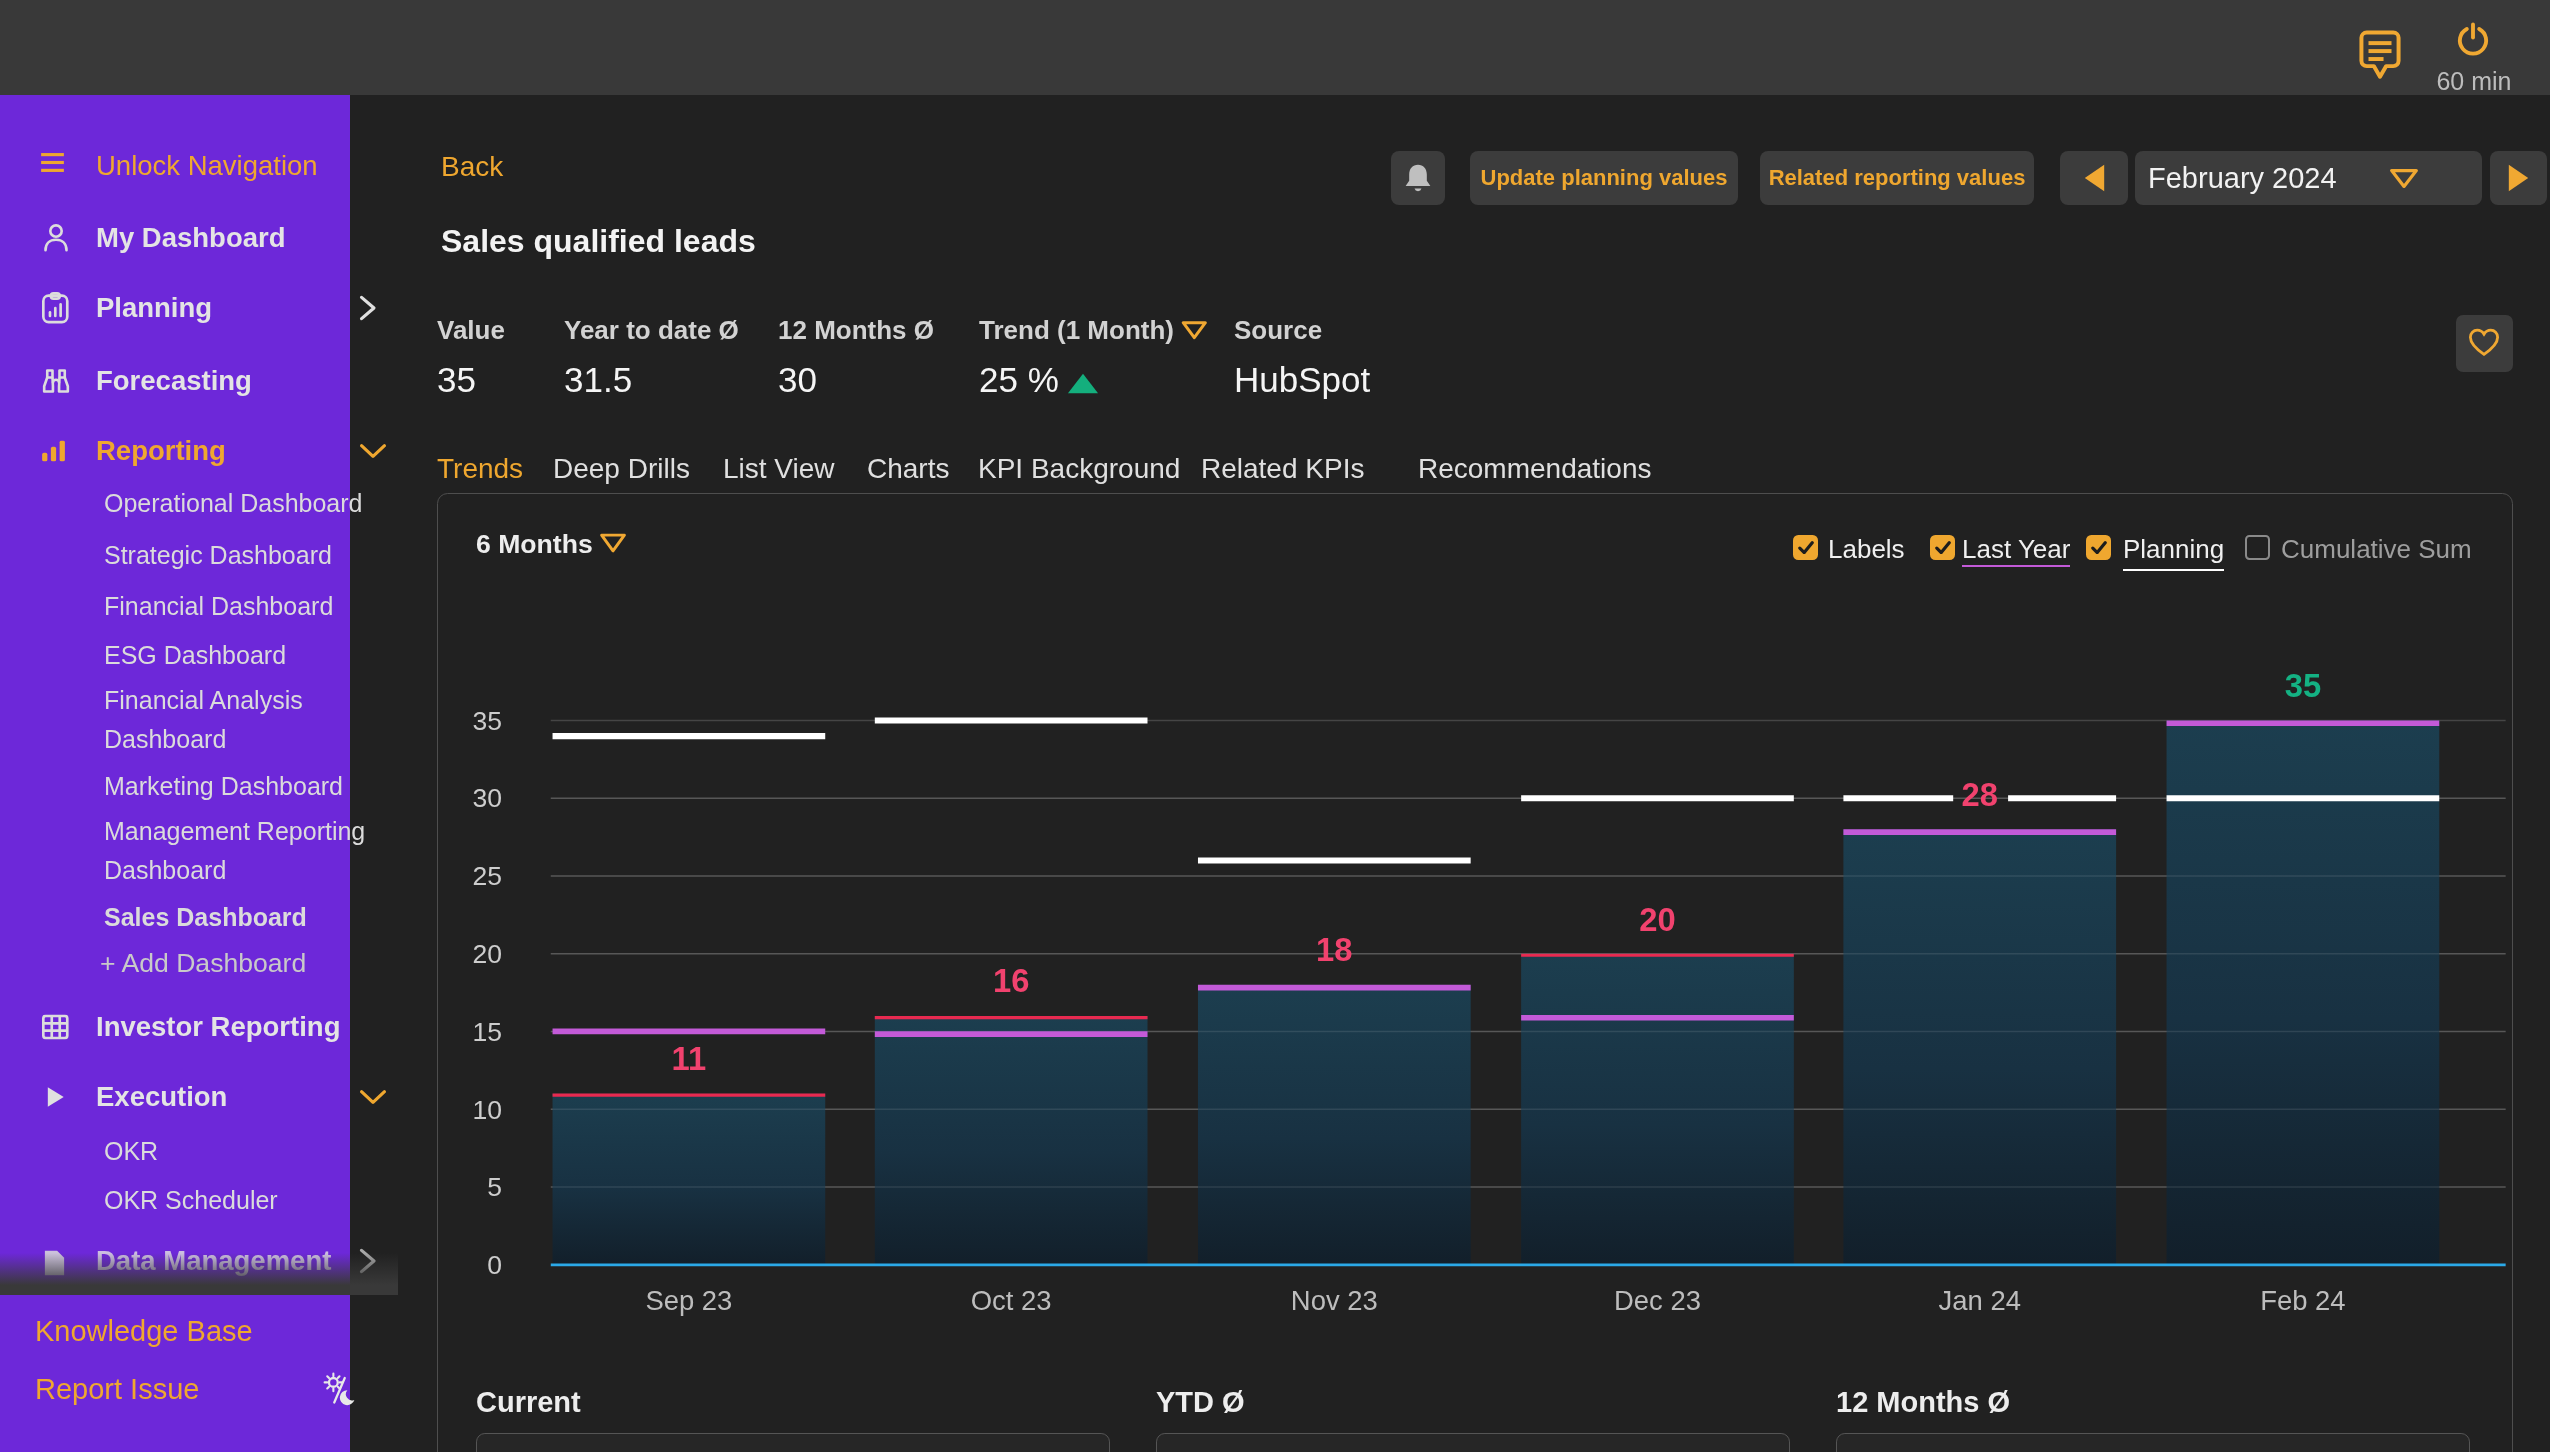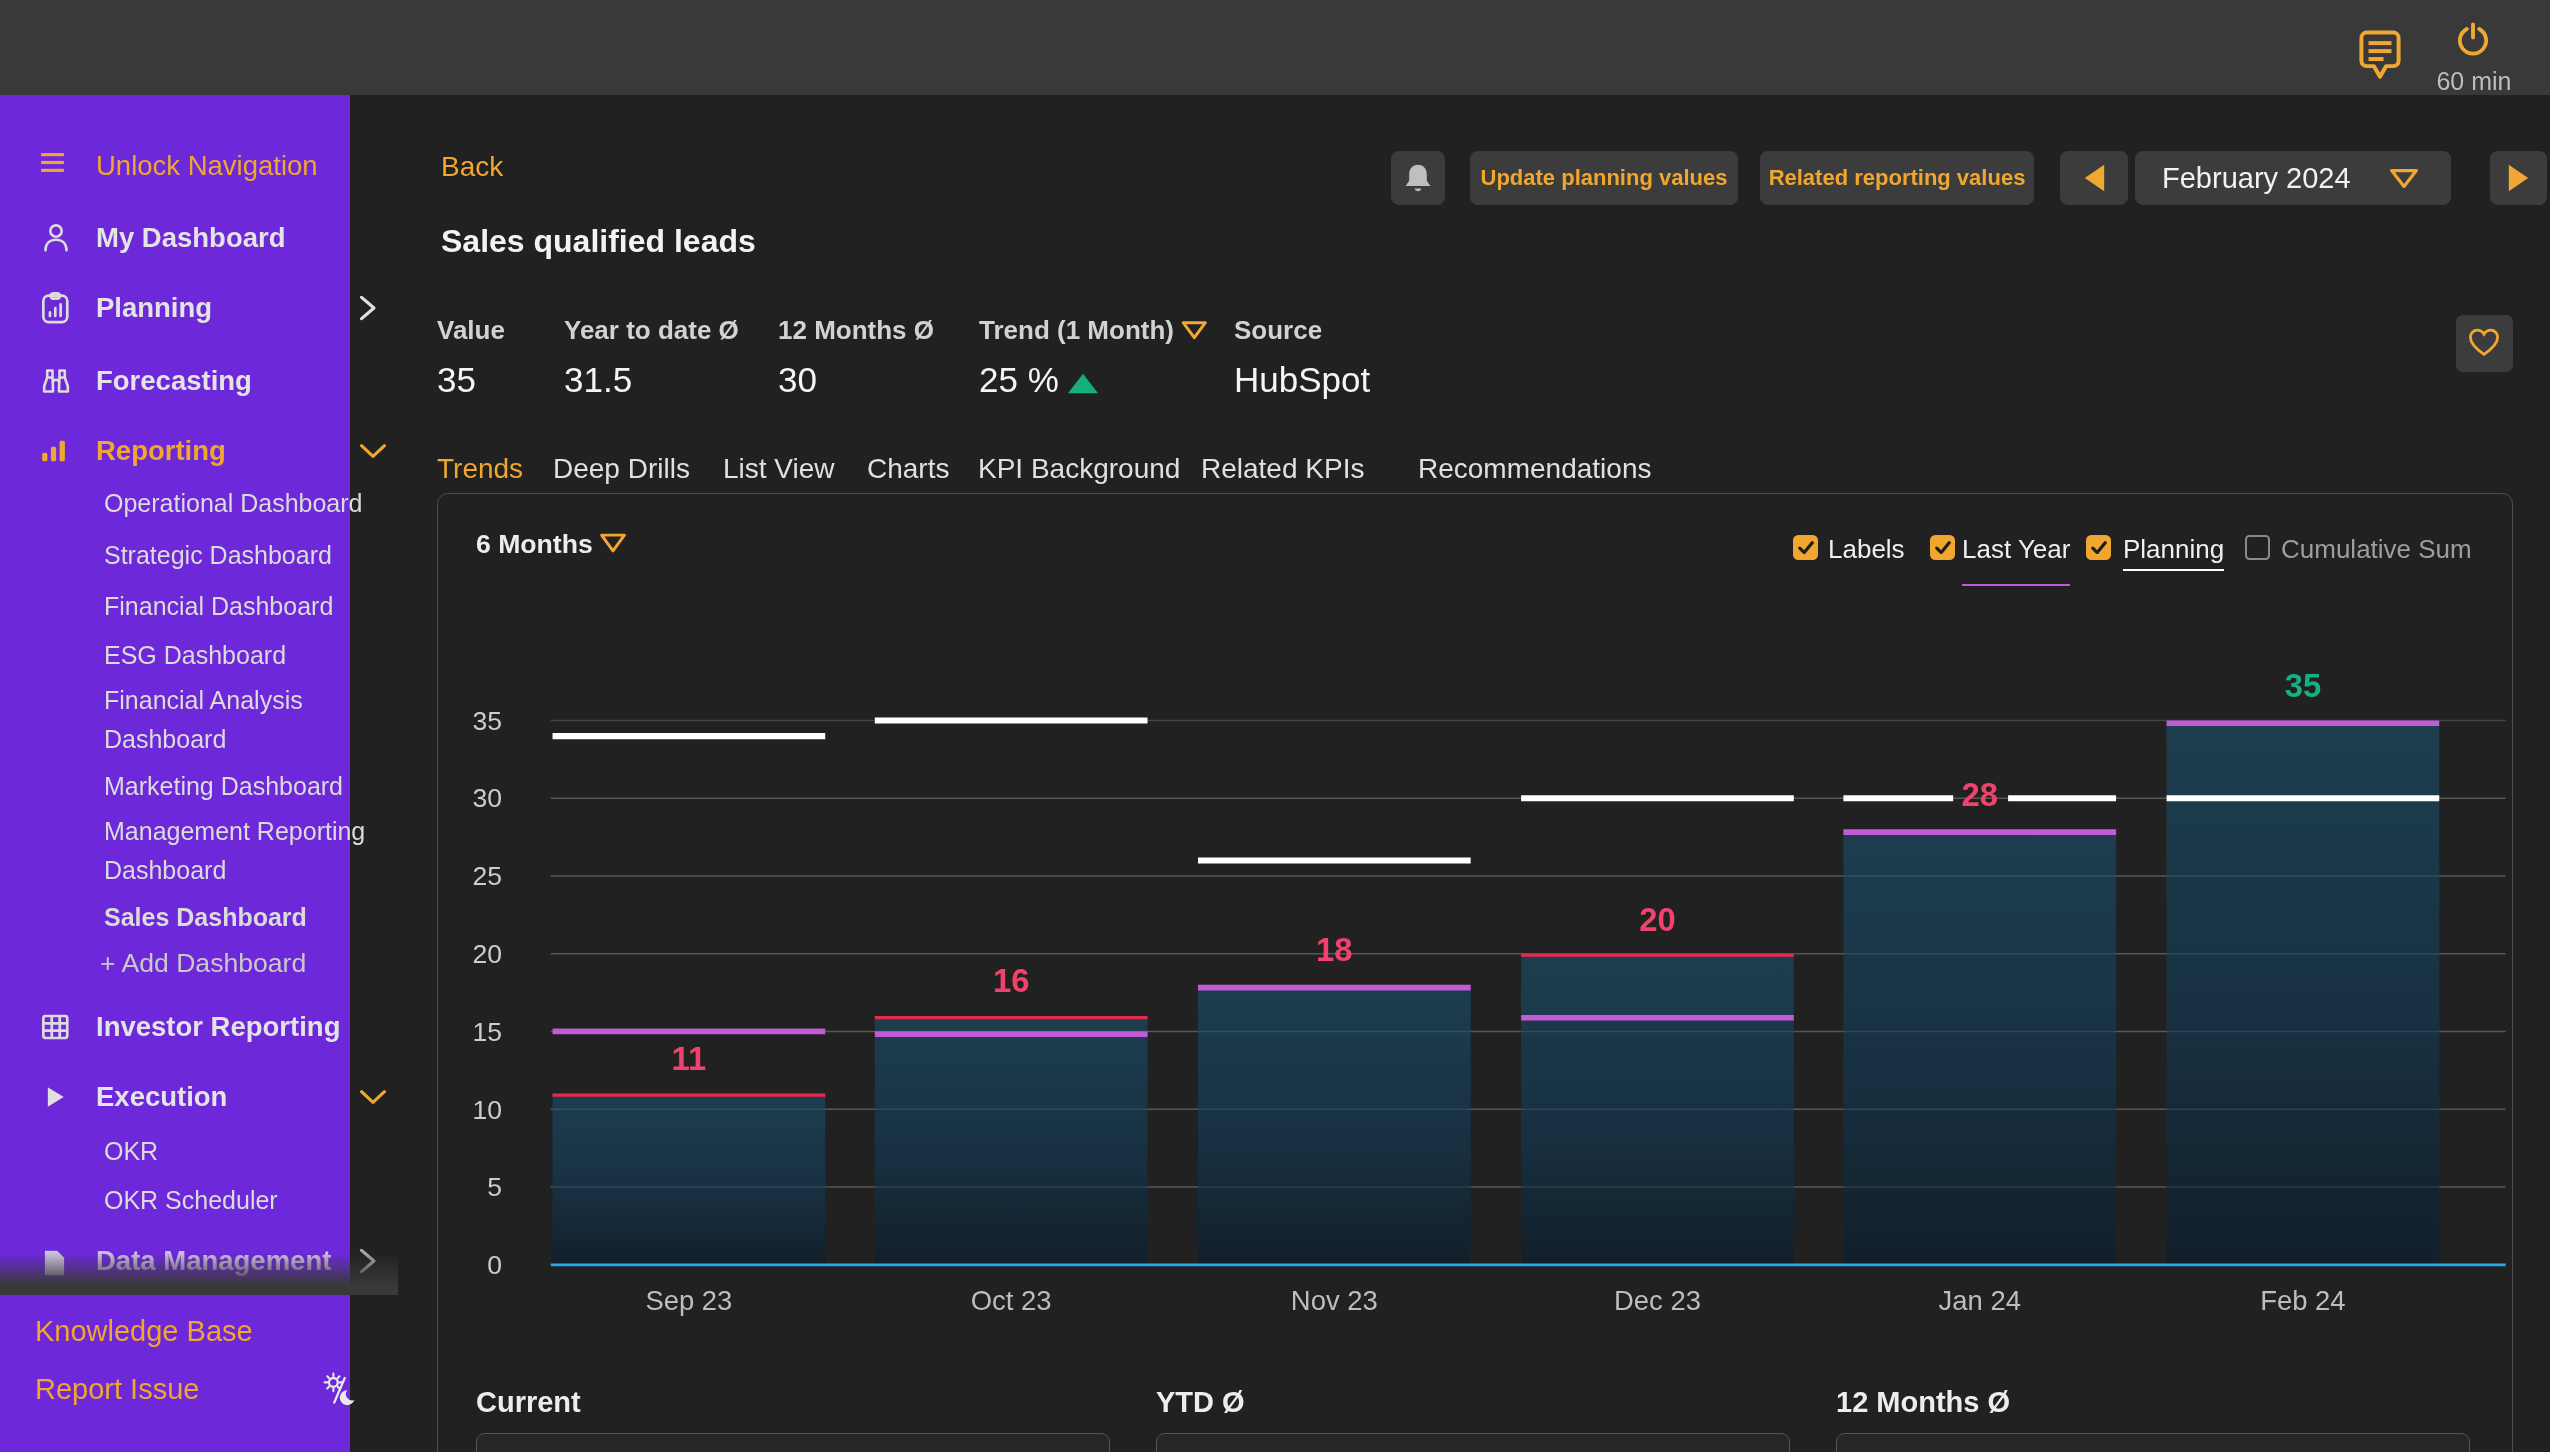--- a/index.html
+++ b/index.html
@@ -156,21 +156,21 @@
     <path d="M13 30 a4.2 4.2 0 0 0 8 0" fill="#BFBFBF"></path>
   </svg>
 </div>
 <div class="btn" style="left:1470px; width:268px;">Update planning values</div>
 <div class="btn" style="left:1760px; width:274px;">Related reporting values</div>
 <div class="btn" style="left:2060px; width:68px;">
   <svg width="23" height="30" viewBox="0 0 26 34">
       <path d="M24 2 v30 L2 17 z" fill="#F0A832"></path>
     </svg>
 </div>
-<div class="btn" style="left:2135px; width:316px; justify-content:flex-start; padding-left:27px; color:#F2F2F2; font-weight:500; font-size:29px;">February 2024
+<div class="btn" style="left:2135px; width:347px; justify-content:flex-start; padding-left:13px; color:#F2F2F2; font-weight:500; font-size:29px;">February 2024
   <svg style="position:absolute; left:254px; top:16px;" width="30" height="23" viewBox="0 0 34 26">
       <path d="M3 4 h28 L17 22 z" fill="none" stroke="#F0A832" stroke-width="3.6" stroke-linejoin="round"></path>
     </svg>
 </div>
 <div class="btn" style="left:2490px; width:57px;">
   <svg width="23" height="30" viewBox="0 0 26 34">
       <path d="M2 2 v30 L24 17 z" fill="#F0A832"></path>
     </svg>
 </div>
 
@@ -219,21 +219,21 @@
     <svg width="16" height="13.3" viewBox="0 0 18 15">
       <path d="M2 8 l5 5 L16 2" fill="none" stroke="#1d1d1d" stroke-width="3.6" stroke-linecap="round" stroke-linejoin="round"></path>
     </svg>
   </div>
 <div class="cblabel" style="left:1828px;">Labels</div>
 <div class="cbox" style="left:1930px;">
     <svg width="16" height="13.3" viewBox="0 0 18 15">
       <path d="M2 8 l5 5 L16 2" fill="none" stroke="#1d1d1d" stroke-width="3.6" stroke-linecap="round" stroke-linejoin="round"></path>
     </svg>
   </div>
-<div class="cblabel" style="left:1962px; border-bottom:2.7px solid #C35AD8; padding-bottom:19px;">Last Year</div>
+<div class="cblabel" style="left:1962px; border-bottom:2.7px solid #C35AD8; padding-bottom:0;">Last Year</div>
 <div class="cbox" style="left:2086px;">
     <svg width="16" height="13.3" viewBox="0 0 18 15">
       <path d="M2 8 l5 5 L16 2" fill="none" stroke="#1d1d1d" stroke-width="3.6" stroke-linecap="round" stroke-linejoin="round"></path>
     </svg>
   </div>
 <div class="cblabel" style="left:2123px; border-bottom:2.7px solid #FFF; padding-bottom:4.4px;">Planning</div>
 <div class="abs" style="left:2245px; top:535px; width:25px; height:25px; border-radius:4.4px; border:2.7px solid #8A8A8A;"></div>
 <div class="cblabel" style="left:2281px; color:#9E9E9E;">Cumulative Sum</div>
 
 <svg class="abs" style="left:0; top:0;" width="2550" height="1452" viewBox="0 0 2880 1640">

